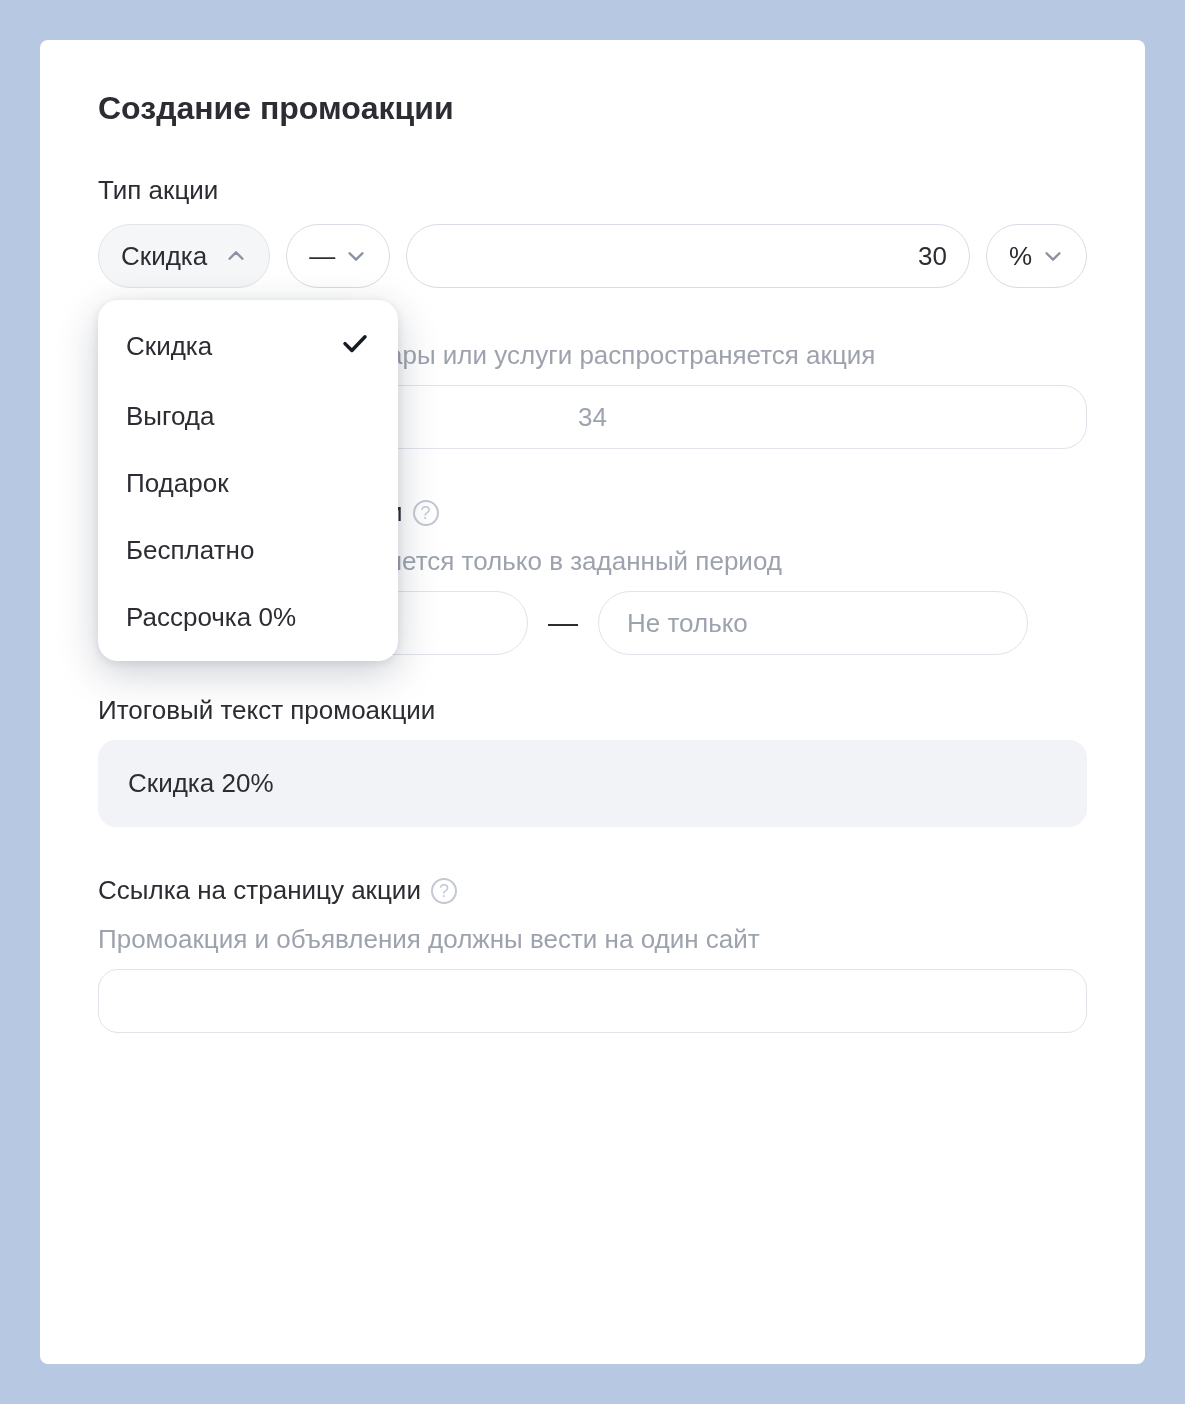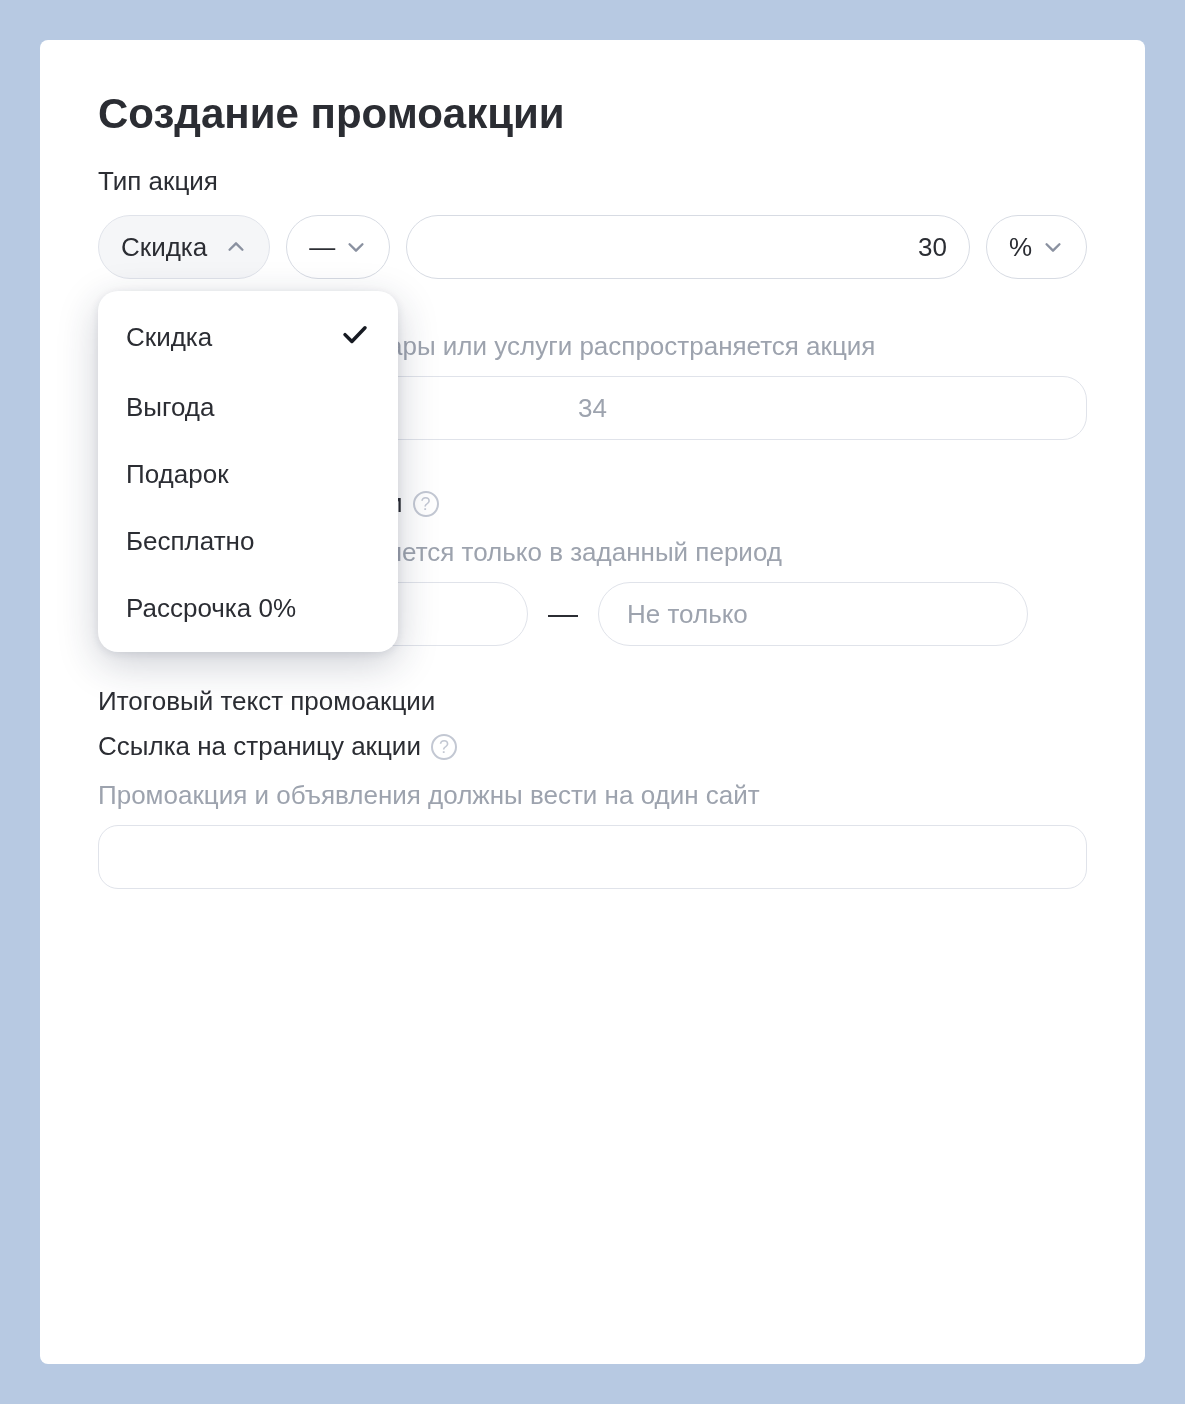--- a/index.html
+++ b/index.html
@@ -13,24 +13,24 @@
   .card {
     background: #fff;
     border-radius: 8px;
     padding: 50px 58px 60px 58px;
     width: 100%;
     height: 100%;
     overflow: hidden;
     position: relative;
   }
   .page-title {
-    font-size: 42px;
+    font-size: 32px;
     font-weight: 600;
     color: #2b2d33;
-    margin-bottom: 28px;
+    margin-bottom: 48px;
   }
   .section-label {
     font-size: 26px;
     color: #2b2d33;
     margin-bottom: 18px;
     display: flex;
     align-items: center;
     gap: 10px;
   }
   .section-sublabel {
@@ -166,21 +166,21 @@
   }
   .mask-section { position: relative; z-index: 1; }
 </style>
 </head>
 <body>
 
 <div class="card">
 
   <h1 class="page-title">Создание промоакции</h1>
 
-  <div class="section-label">Тип акция</div>
+  <div class="section-label">Тип акции</div>
   <div class="row">
     <div class="pill pill-select">
       <span>Скидка</span>
       <span class="chevron chevron-up">
         <svg viewBox="0 0 24 24" fill="none">
             <path d="M5 9l7 7 7-7" stroke="#8a91a0" stroke-width="2.6" stroke-linecap="round" stroke-linejoin="round"></path>
           </svg>
       </span>
     </div>
     <div class="pill pill-dash">
@@ -243,20 +243,23 @@
     <div class="date-row">
       <div class="date-pill"></div>
       <span class="dash-sep">—</span>
       <div class="date-pill">
         <span>Не только</span>
       </div>
     </div>
   </div>
 
   <div class="result-label">Итоговый текст промоакции</div>
+  <div class="result-box">
+    <span>Скидка 20%</span>
+  </div>
 
   <div class="section-label">
     <span>Ссылка на страницу акции</span>
     <span class="help-icon">?</span>
   </div>
   <div class="section-sublabel">Промоакция и объявления должны вести на один сайт</div>
   <div class="url-input"></div>
 
 </div>
 

